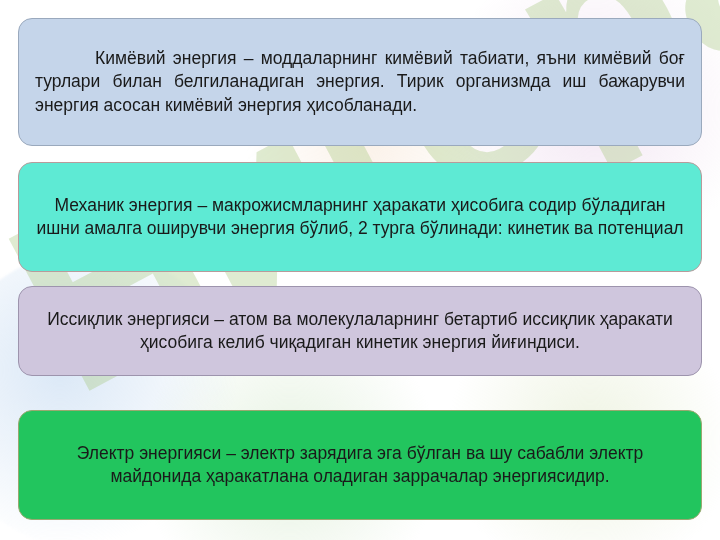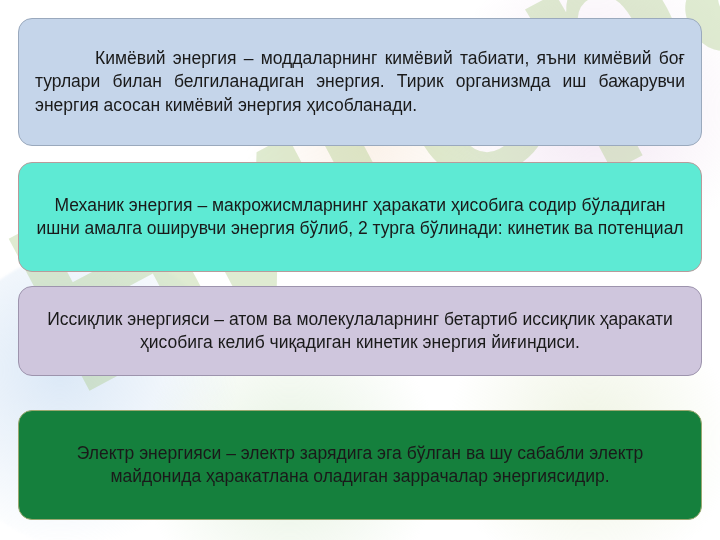--- a/index.html
+++ b/index.html
@@ -141,21 +141,21 @@
     height: 90px;
     background: #cfc6dd;
     border-color: #9d94ad;
   }
 
   #box-4 {
     left: 18px;
     top: 410px;
     width: 684px;
     height: 110px;
-    background: #15803d;
+    background: #22c55e;
     border-color: #9aa870;
   }
 </style>
 </head>
 <body>
 
 <div id="slide">
 
   <div class="blob blob-a"></div>
   <div class="blob blob-e"></div>

